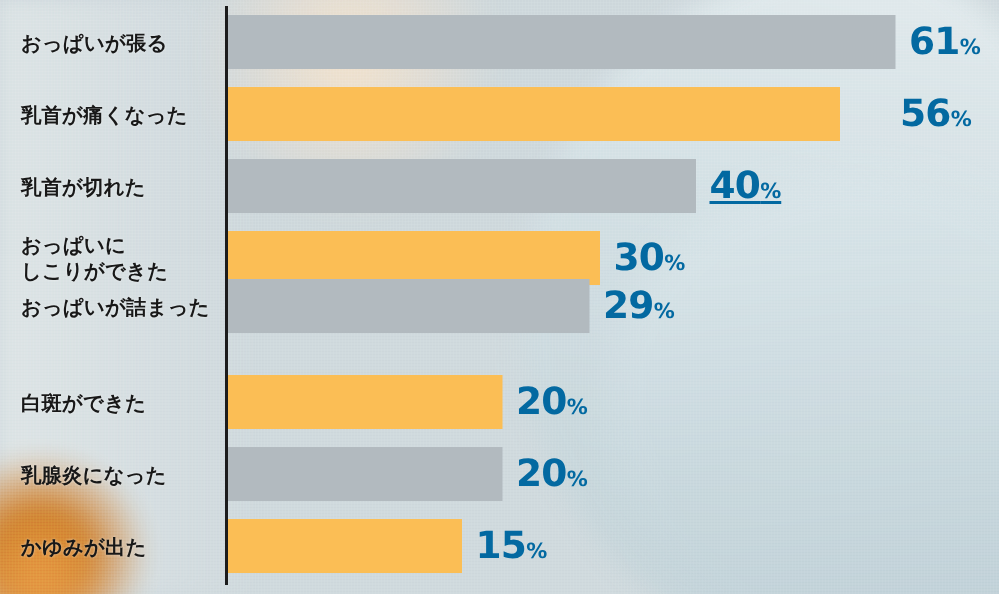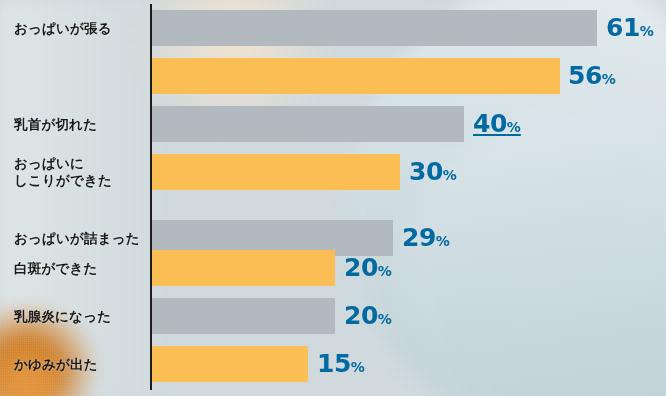--- a/index.html
+++ b/index.html
@@ -118,35 +118,36 @@
   </div>
 
   <div class="chart" id="chart">
     <div class="axis"></div>
   <div class="row" style="top: 10px; height: 52px;">
         <div class="cat" style="top: 9.5px;">おっぱいが張る</div>
         <div class="bar gray" style="width: 445px; height: 36px; top: 0px; background: rgb(178, 186, 191);"></div>
         <div class="val" style="left: 606px; top: 5px;"><span>61</span><span class="pct">%</span></div>
       </div>
       <div class="row" style="top: 58px; height: 36px;">
+        <div class="cat" style="top: 9.5px;">乳首が痛くなった</div>
         <div class="bar orange" style="width: 408px; height: 36px; top: 0px; background: rgb(251, 190, 85);"></div>
-        <div class="val" style="left: 568px; top: 5px;"><span>56</span><span class="pct">%</span></div>
+        <div class="val" style="left: 600px; top: 5px;"><span>56</span><span class="pct">%</span></div>
       </div>
       <div class="row" style="top: 106px; height: 51px;">
         <div class="cat" style="top: 9.5px;">乳首が切れた</div>
         <div class="bar gray" style="width: 312px; height: 36px; top: 0px; background: rgb(178, 186, 191);"></div>
         <div class="val" style="left: 473px; top: 5px; text-decoration: underline;"><span>40</span><span class="pct">%</span></div>
       </div>
       <div class="row" style="top: 154px; height: 36px;">
         <div class="cat" style="top: 1px;">おっぱいに
 しこりができた</div>
         <div class="bar orange" style="width: 248px; height: 36px; top: 0px; background: rgb(251, 190, 85);"></div>
         <div class="val" style="left: 409px; top: 5px;"><span>30</span><span class="pct">%</span></div>
       </div>
-      <div class="row" style="top: 220px; height: 36px; text-align: right;">
+      <div class="row" style="top: 186px; height: 36px; text-align: right;">
         <div class="cat" style="top: 9.5px;">おっぱいが詰まった</div>
         <div class="bar gray" style="width: 241px; height: 36px; top: 0px; background: rgb(178, 186, 191);"></div>
         <div class="val" style="left: 402px; top: 5px;"><span>29</span><span class="pct">%</span></div>
       </div>
       <div class="row" style="top: 250px; height: 36px;">
         <div class="cat" style="top: 9.5px;">白斑ができた</div>
         <div class="bar orange" style="width: 183px; height: 36px; top: 0px; background: rgb(251, 190, 85);"></div>
         <div class="val" style="left: 344px; top: 5px;"><span>20</span><span class="pct">%</span></div>
       </div>
       <div class="row" style="top: 298px; height: 36px;">

